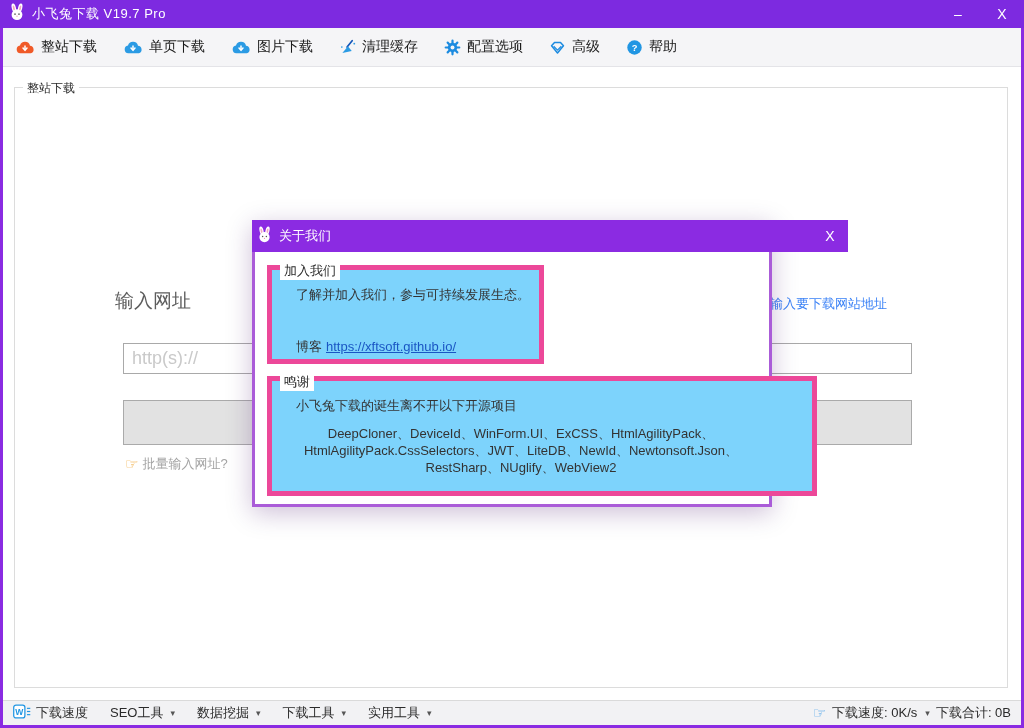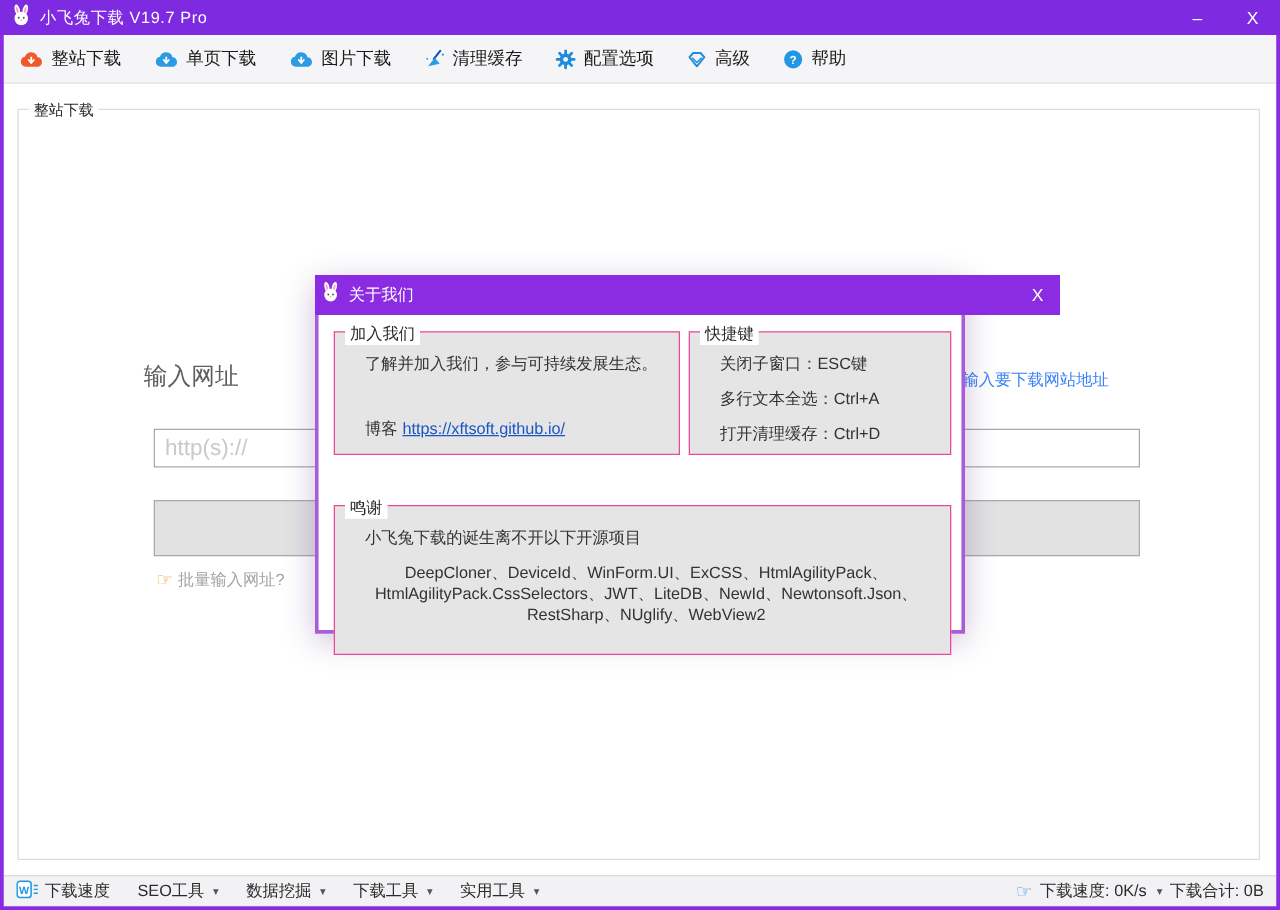--- a/index.html
+++ b/index.html
@@ -75,25 +75,25 @@
   .dialog-header {
     position:absolute; left:-3px; top:-3px; width:596px; height:32px;
     background:#8b2be2; color:#fff; display:flex; align-items:center; padding-left:4px;
   }
   .dialog-header .dlg-title { font-size:13px; margin-left:6px; }
   .dlg-close {
     margin-left:auto; width:36px; height:100%; display:flex; align-items:center;
     justify-content:center; color:#fff; font-size:14px; cursor:default;
   }
   .dialog-body { position:absolute; left:0; top:29px; width:514px; height:252px; background:#fff; }
-  .dlg-gb { position:absolute; border:1px solid #ec4899; background:#e5e5e5; font-size:13px; color:#333; }
+  .dlg-gb { position:absolute; border:5px solid #ec4899; background:#7dd3fc; font-size:13px; color:#333; }
   .dlg-gb > .gb-label { position:absolute; top:-8px; left:8px; background:#fff; padding:0 4px; font-size:13px; color:#2a2a2a; }
   .gb-join   { left:12px;  top:13px;  width:277px; height:99px; }
   .gb-hotkey { left:296px; top:13px;  width:210px; height:99px; }
-  .gb-thanks { left:12px;  top:124px; width:494px; height:120px;margin-top:28px; }
+  .gb-thanks { left:12px;  top:124px; width:550px; height:120px; }
   .gb-join .line, .gb-hotkey .line { position:absolute; left:24px; white-space:nowrap; }
   .join-desc   { top:16px; }
   .join-site   { top:44px; }
   .join-blog   { top:68px; }
   .hk-1 { top:16px; } .hk-2 { top:44px; } .hk-3 { top:72px; }
   a.dlg-link { color:#1a56c4; text-decoration:underline; margin-left:4px; }
   .thanks-desc { position:absolute; left:24px; top:16px; }
   .thanks-projects { position:absolute; left:24px; top:44px; width:450px; line-height:17px;text-align:center; }
 
   
@@ -249,26 +249,20 @@
     <div class="dlg-close">X</div>
   </div>
   <div class="dialog-body">
     <div class="dlg-gb gb-join">
       <span class="gb-label">加入我们</span>
       <span class="line join-desc">了解并加入我们，参与可持续发展生态。</span>
       <span class="line join-blog">
         <span>博客</span><a class="dlg-link" href="#">https://xftsoft.github.io/</a>
       </span>
     </div>
-    <div class="dlg-gb gb-hotkey">
-      <span class="gb-label">快捷键</span>
-      <span class="line hk-1">关闭子窗口：ESC键</span>
-      <span class="line hk-2">多行文本全选：Ctrl+A</span>
-      <span class="line hk-3">打开清理缓存：Ctrl+D</span>
-    </div>
     <div class="dlg-gb gb-thanks">
       <span class="gb-label">鸣谢</span>
       <span class="thanks-desc">小飞兔下载的诞生离不开以下开源项目</span>
       <span class="thanks-projects">DeepCloner、DeviceId、WinForm.UI、ExCSS、HtmlAgilityPack、HtmlAgilityPack.CssSelectors、JWT、LiteDB、NewId、Newtonsoft.Json、RestSharp、NUglify、WebView2</span>
     </div>
   </div>
 </div>
 
 <div class="statusbar">
   <div class="sb-item">

